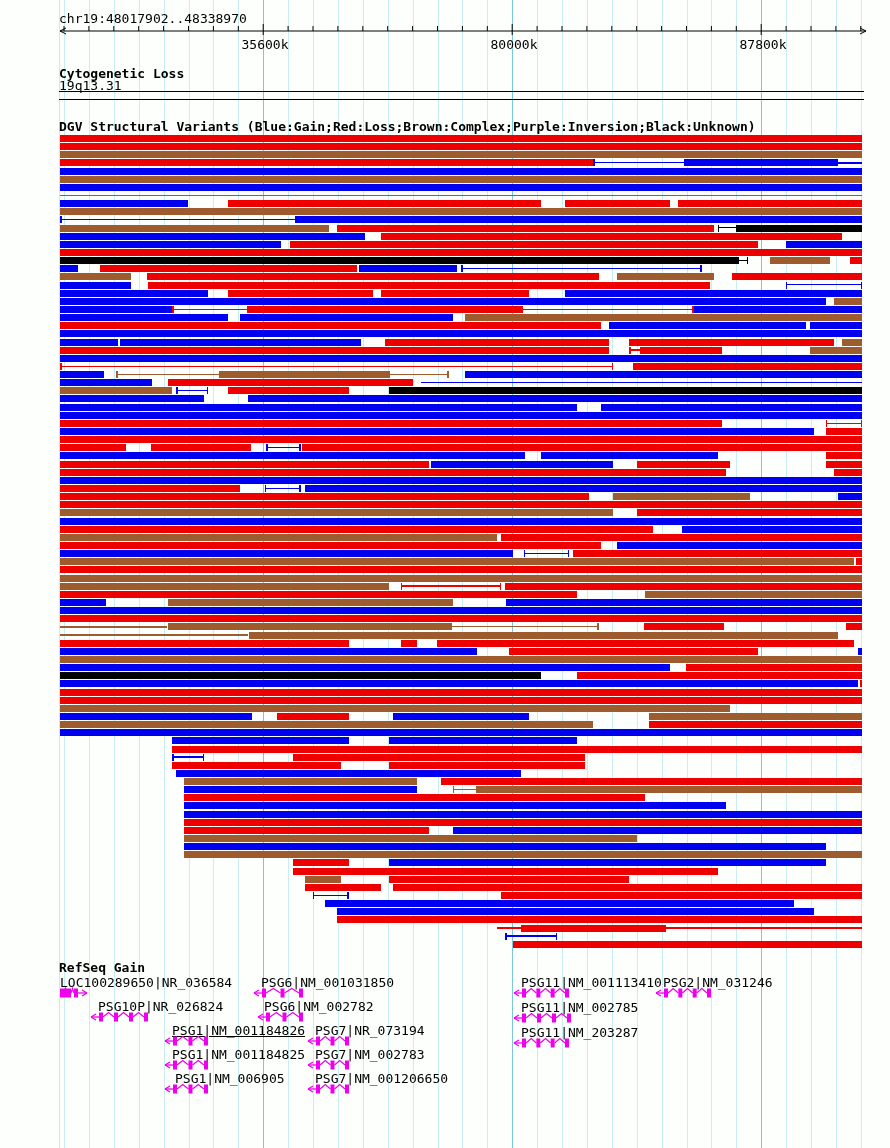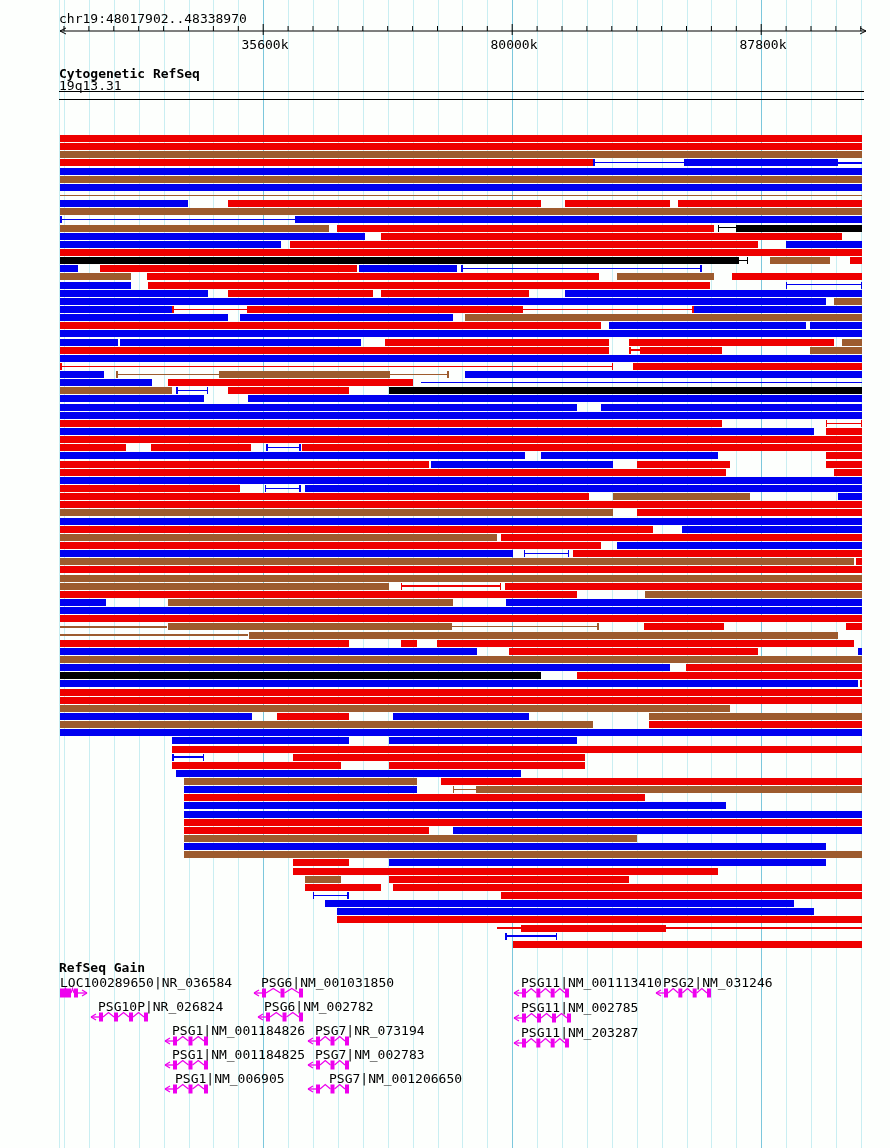--- a/index.html
+++ b/index.html
@@ -97,24 +97,25 @@
       <line x1="811" y1="26" x2="811" y2="31" stroke="#000000" stroke-width="1"></line>
       <line x1="835.9" y1="26" x2="835.9" y2="31" stroke="#000000" stroke-width="1"></line>
       <line x1="860.8" y1="26" x2="860.8" y2="31" stroke="#000000" stroke-width="1"></line>
     </svg>
   <div id="ruler-labels">
       <div class="ticklabel" style="left: 265px; top: 37px;">35600k</div>
       <div class="ticklabel" style="left: 514px; top: 37px;">80000k</div>
       <div class="ticklabel" style="left: 763px; top: 37px;">87800k</div>
     </div>
 
-  <div class="txt bold" style="left:59px;top:67px;">Cytogenetic RefSeq</div>
+  <div class="txt bold" style="left:59px;top:67px;">Cytogenetic Loss</div>
   <div class="txt" style="left:59px;top:79px;">19q13.31</div>
   <div id="cytobox"></div>
 
+  <div class="txt bold" style="left:59px;top:120px;">DGV Structural Variants (Blue:Gain;Red:Loss;Brown:Complex;Purple:Inversion;Black:Unknown)</div>
 
   <div id="variants">
       <div class="seg" style="left: 60px; top: 135px; width: 802px; height: 7px; background: rgb(238, 0, 0);"></div>
       <div class="seg" style="left: 60px; top: 143.14px; width: 802px; height: 7px; background: rgb(238, 0, 0);"></div>
       <div class="seg" style="left: 60px; top: 151.28px; width: 802px; height: 7px; background: rgb(157, 91, 46);"></div>
       <div class="seg" style="left: 60px; top: 159.42px; width: 533.33px; height: 7px; background: rgb(238, 0, 0);"></div>
       <div class="seg" style="left: 593.33px; top: 162.12px; width: 92.23px; height: 1.2px; background: rgb(0, 0, 240);"></div>
       <div class="seg" style="left: 593.33px; top: 159.42px; width: 1.5px; height: 7px; background: rgb(0, 0, 240);"></div>
       <div class="seg" style="left: 684.06px; top: 159.42px; width: 1.5px; height: 7px; background: rgb(0, 0, 240);"></div>
       <div class="seg" style="left: 685.56px; top: 159.42px; width: 152.38px; height: 7px; background: rgb(0, 0, 240);"></div>
@@ -449,21 +450,21 @@
         <line x1="1" y1="6" x2="6" y2="9" stroke="#ee00ee" stroke-width="1.3"></line>
         <line x1="1" y1="6" x2="10" y2="6" stroke="#ee00ee" stroke-width="1.3"></line>
         <rect x="9" y="1.5" width="4" height="9" fill="#ee00ee"></rect>
         <path d="M13,6 L18.5,1.5 L24,6" fill="none" stroke="#ee00ee" stroke-width="1.2"></path>
         <rect x="24" y="1.5" width="4" height="9" fill="#ee00ee"></rect>
         <path d="M28,6 L33.5,1.5 L39,6" fill="none" stroke="#ee00ee" stroke-width="1.2"></path>
         <rect x="39" y="1.5" width="4" height="9" fill="#ee00ee"></rect>
         <path d="M43,6 L48.5,1.5 L54,6" fill="none" stroke="#ee00ee" stroke-width="1.2"></path>
         <rect x="54" y="1.5" width="4" height="9" fill="#ee00ee"></rect>
       </svg>
-      <div class="genelabel" style="left: 172px; top: 1023px;">PSG1|NM_001184826</div>
+      <div class="genelabel" style="left: 172px; top: 1023px; text-decoration: underline;">PSG1|NM_001184826</div>
       <svg width="46" height="13" style="left: 164px; top: 1035px;">
         <line x1="1" y1="6" x2="6" y2="3" stroke="#ee00ee" stroke-width="1.3"></line>
         <line x1="1" y1="6" x2="6" y2="9" stroke="#ee00ee" stroke-width="1.3"></line>
         <line x1="1" y1="6" x2="10" y2="6" stroke="#ee00ee" stroke-width="1.3"></line>
         <rect x="9" y="1.5" width="4" height="9" fill="#ee00ee"></rect>
         <path d="M13,6 L18.75,1.5 L24.5,6" fill="none" stroke="#ee00ee" stroke-width="1.2"></path>
         <rect x="24.5" y="1.5" width="4" height="9" fill="#ee00ee"></rect>
         <path d="M28.5,6 L34.25,1.5 L40,6" fill="none" stroke="#ee00ee" stroke-width="1.2"></path>
         <rect x="40" y="1.5" width="4" height="9" fill="#ee00ee"></rect>
       </svg>
@@ -517,21 +518,21 @@
       <svg width="46" height="13" style="left: 164px; top: 1083px;">
         <line x1="1" y1="6" x2="6" y2="3" stroke="#ee00ee" stroke-width="1.3"></line>
         <line x1="1" y1="6" x2="6" y2="9" stroke="#ee00ee" stroke-width="1.3"></line>
         <line x1="1" y1="6" x2="10" y2="6" stroke="#ee00ee" stroke-width="1.3"></line>
         <rect x="9" y="1.5" width="4" height="9" fill="#ee00ee"></rect>
         <path d="M13,6 L18.75,1.5 L24.5,6" fill="none" stroke="#ee00ee" stroke-width="1.2"></path>
         <rect x="24.5" y="1.5" width="4" height="9" fill="#ee00ee"></rect>
         <path d="M28.5,6 L34.25,1.5 L40,6" fill="none" stroke="#ee00ee" stroke-width="1.2"></path>
         <rect x="40" y="1.5" width="4" height="9" fill="#ee00ee"></rect>
       </svg>
-      <div class="genelabel" style="left: 329px; top: 1071px;">PSG7|NM_001206650</div>
+      <div class="genelabel" style="left: 315px; top: 1071px;">PSG7|NM_001206650</div>
       <svg width="44" height="13" style="left: 307px; top: 1083px;">
         <line x1="1" y1="6" x2="6" y2="3" stroke="#ee00ee" stroke-width="1.3"></line>
         <line x1="1" y1="6" x2="6" y2="9" stroke="#ee00ee" stroke-width="1.3"></line>
         <line x1="1" y1="6" x2="10" y2="6" stroke="#ee00ee" stroke-width="1.3"></line>
         <rect x="9" y="1.5" width="4" height="9" fill="#ee00ee"></rect>
         <path d="M13,6 L18.25,1.5 L23.5,6" fill="none" stroke="#ee00ee" stroke-width="1.2"></path>
         <rect x="23.5" y="1.5" width="4" height="9" fill="#ee00ee"></rect>
         <path d="M27.5,6 L32.75,1.5 L38,6" fill="none" stroke="#ee00ee" stroke-width="1.2"></path>
         <rect x="38" y="1.5" width="4" height="9" fill="#ee00ee"></rect>
       </svg>

